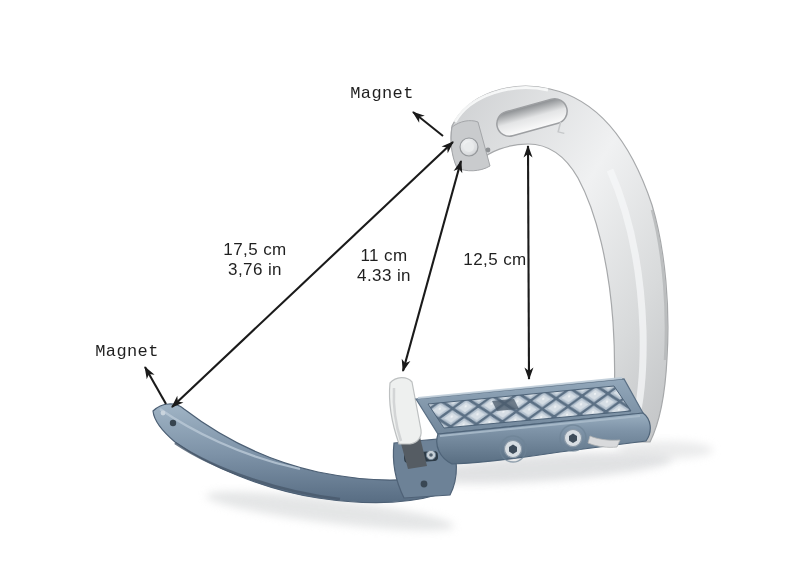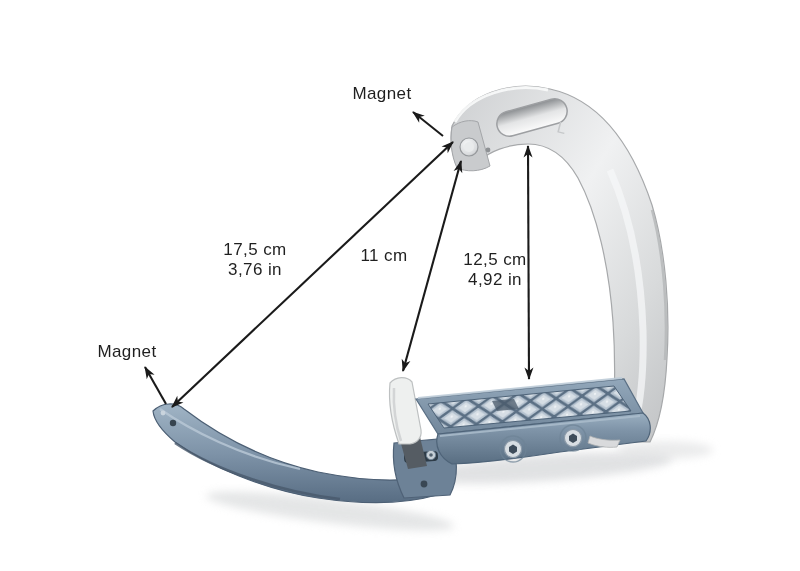--- a/index.html
+++ b/index.html
@@ -3,21 +3,21 @@
 <meta charset="utf-8">
 <style>
   html,body{margin:0;padding:0;background:#ffffff;}
   .stage{
     position:relative;width:800px;height:571px;background:#ffffff;
     overflow:hidden;font-family:"Liberation Sans",sans-serif;
   }
   .stage svg.art{position:absolute;left:0;top:0;}
   .label{
     position:absolute;font-size:17px;line-height:20px;color:#1f1f1f;
-    letter-spacing:.4px;white-space:nowrap;
+    letter-spacing:.4px;white-space:nowrap;font-family:Liberation Mono, monospace;
   }
   .dim{
     position:absolute;width:100px;text-align:center;font-size:17px;
     line-height:20px;color:#1f1f1f;letter-spacing:.4px;
   }
   .dim span{display:block;}
 </style>
 </head>
 <body>
 
@@ -172,20 +172,20 @@
 
   <div class="label" style="left:87px;top:342px;width:80px;text-align:center;">Magnet</div>
 
   <div class="dim" style="left:205px;top:240px;">
     <span>17,5 cm</span>
     <span>3,76 in</span>
   </div>
 
   <div class="dim" style="left:334px;top:246px;">
     <span>11 cm</span>
+    <span>4.33 in</span>
   </div>
 
   <div class="dim" style="left:445px;top:250px;text-align:center;">
     <span>12,5 cm</span>
-    <span>4,92 in</span>
   </div>
 
 </div>
 
 </body></html>

